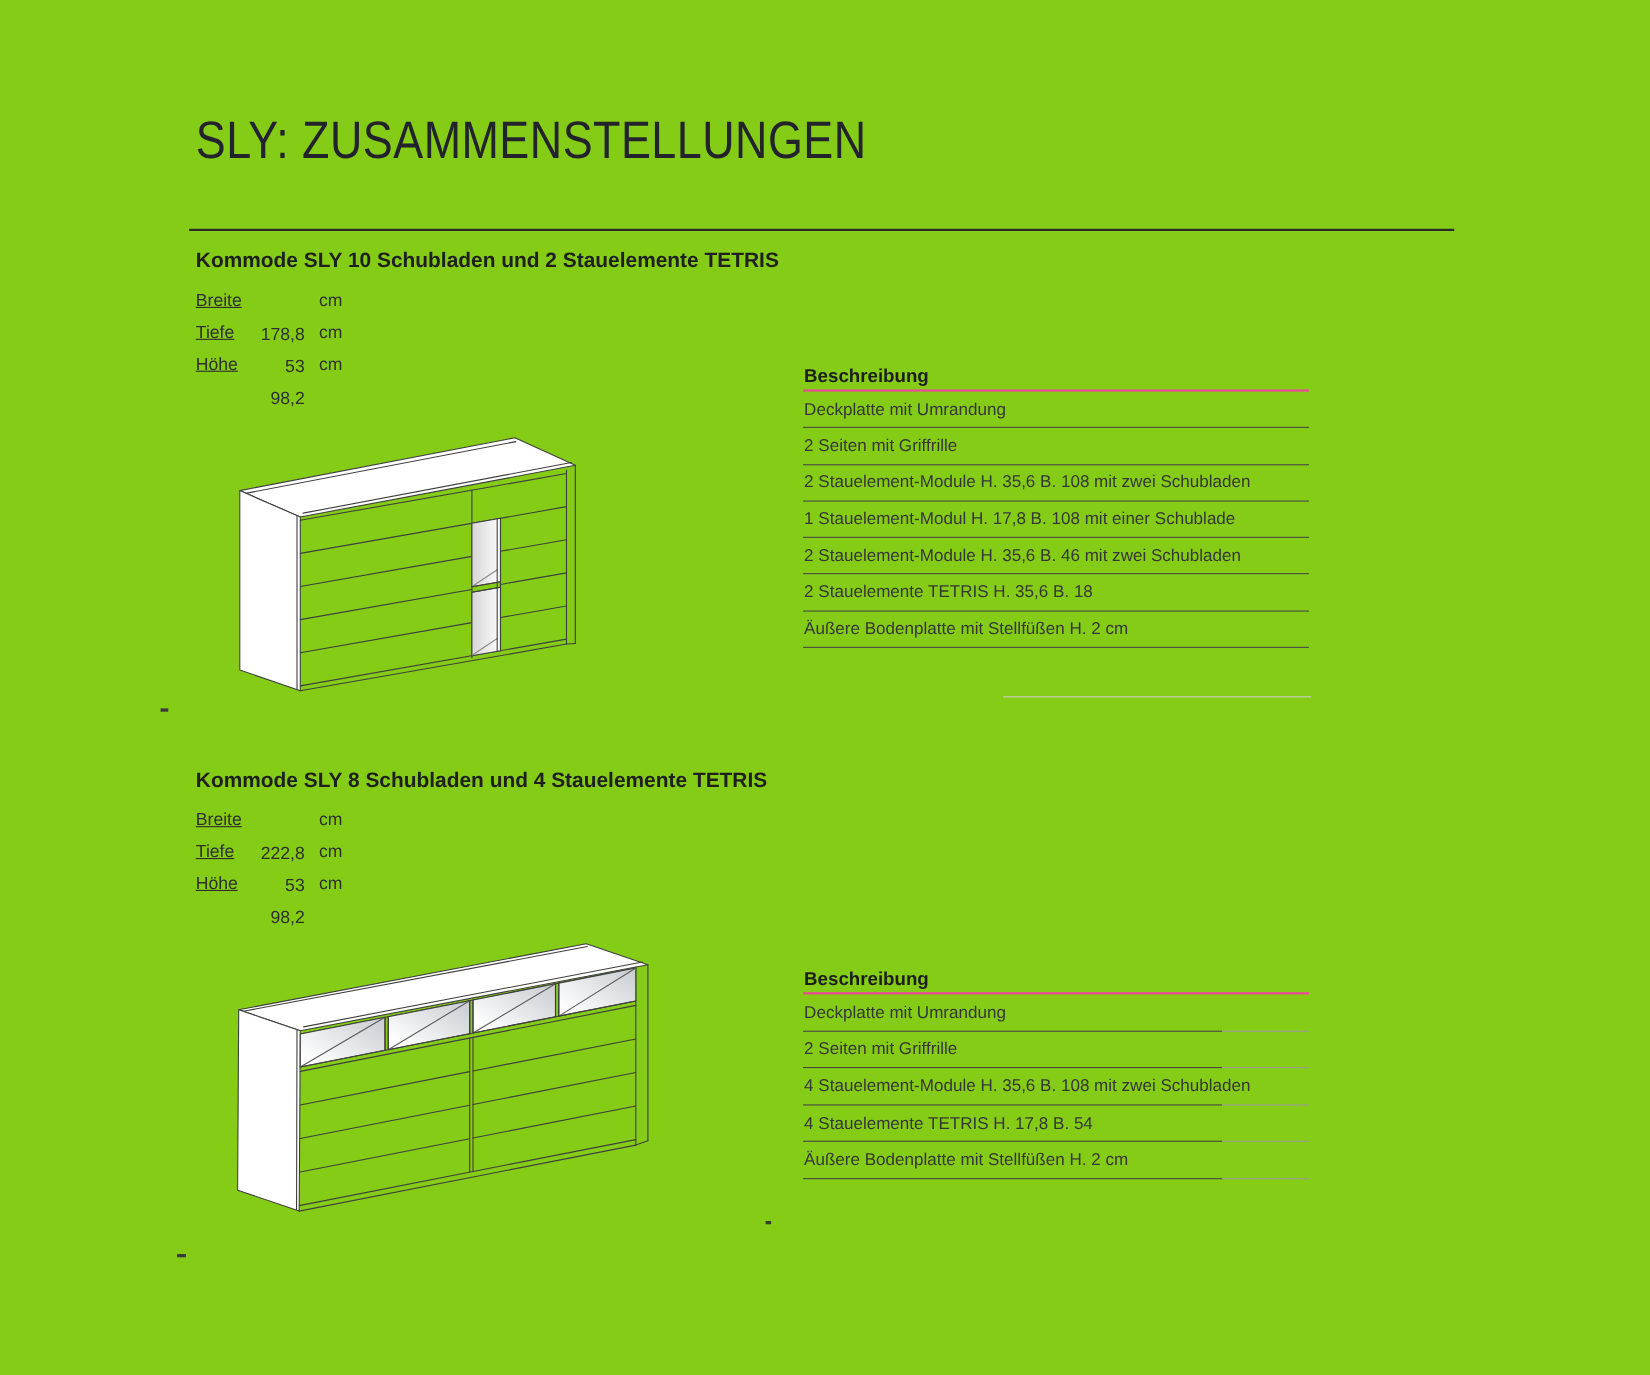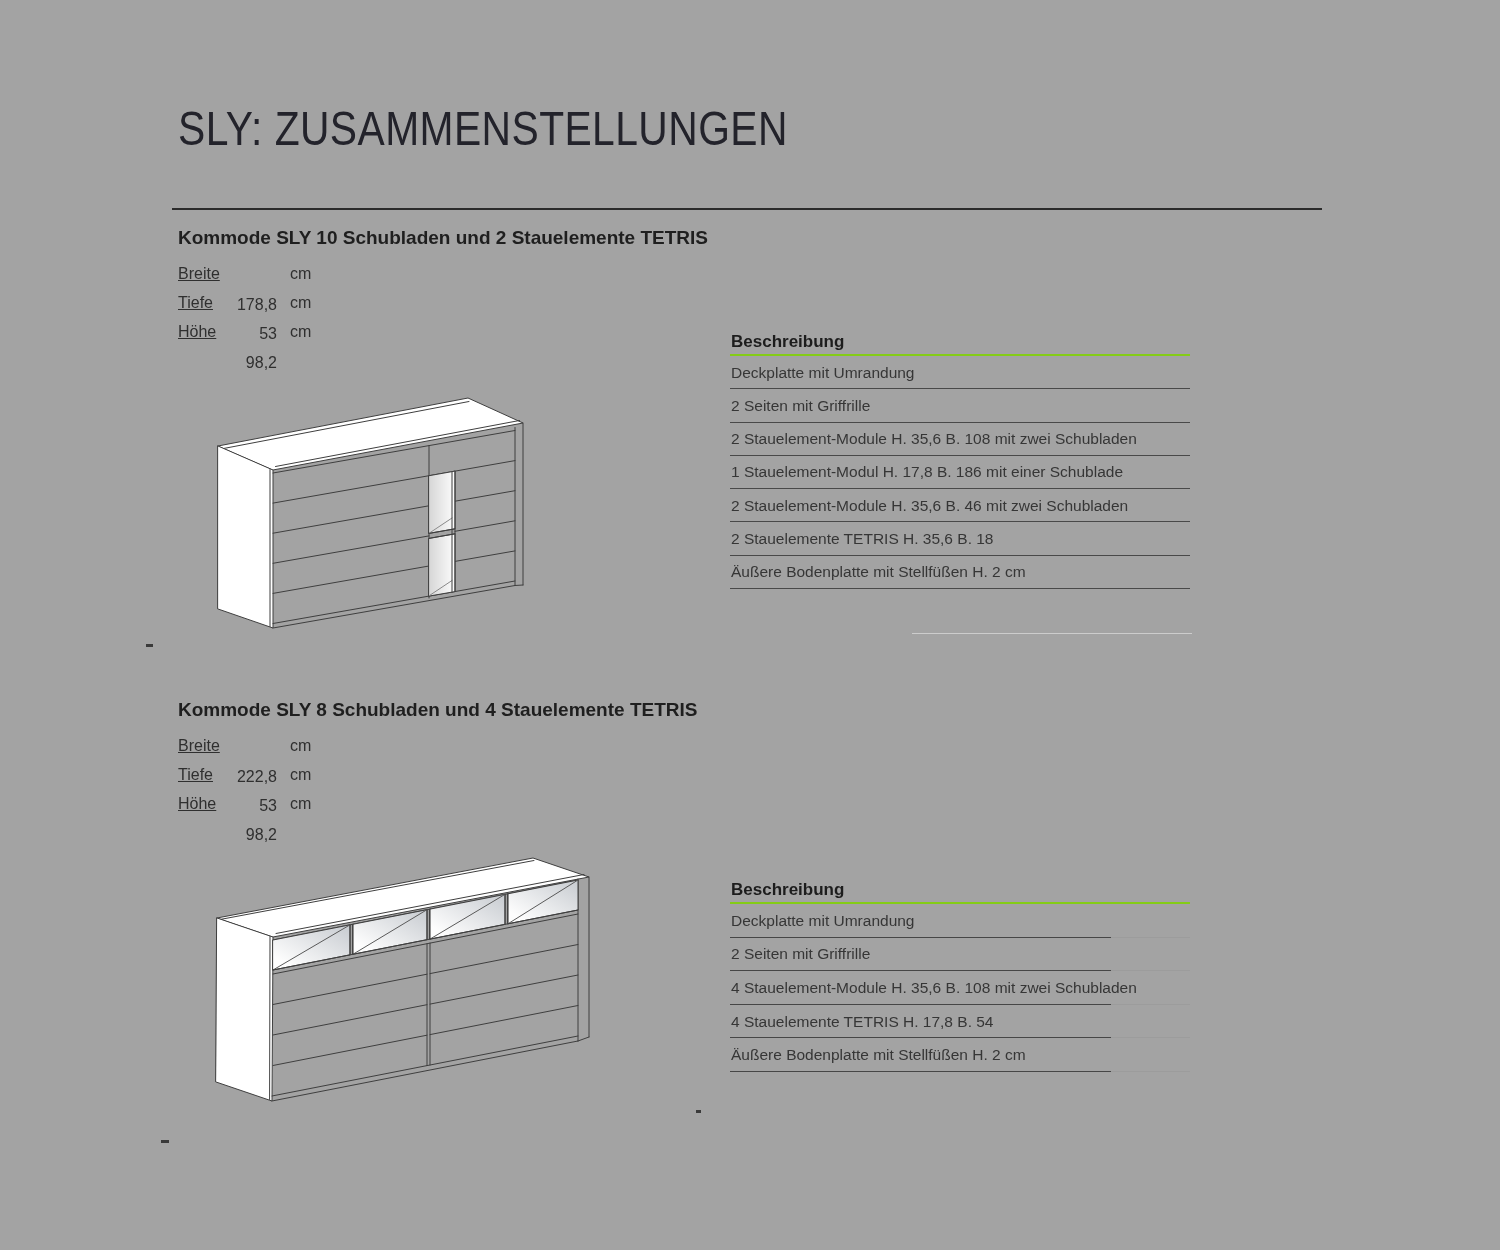--- a/index.html
+++ b/index.html
@@ -4,21 +4,21 @@
 <style>
   * { margin:0; padding:0; box-sizing:border-box; }
   html,body { background:#ffffff; }
   body {
     width:1500px; height:1250px;
     font-family:"Liberation Sans", sans-serif;
     color:#2e2e2e;
     position:relative;
     overflow:hidden;
   }
-  .page { position:absolute; inset:0; background:#a3a3a3; }
+  .page { position:absolute; inset:0; background:#84cc16; }
 
   
   .page-title {
     position:absolute; left:178px; top:101px;
     font-size:48px; font-weight:400; letter-spacing:0.5px;
     color:#23232b; white-space:nowrap;
     transform:scaleX(0.85); transform-origin:left center;
   }
   .top-rule {
     position:absolute; left:172px; top:208px;
@@ -38,21 +38,21 @@
   .dim-row { position:absolute; left:178px; height:22px; font-size:16px; color:#2f2f2f; }
   .dim-label { position:absolute; left:0; top:0; width:90px;text-decoration:underline; }
   .dim-value { position:absolute; left:27px; top:0; width:72px; text-align:right;margin-top:31px; }
   .dim-unit  { position:absolute; left:112px; top:0; }
 
   
   .desc-table { position:absolute; left:730px; width:460px; }
   .desc-header {
     font-size:17px; font-weight:700; color:#1d1d1d;
     line-height:20px; padding:0 0 2px 1px;
-    border-bottom:2px solid #84cc16;
+    border-bottom:2px solid #ec4899;
   }
   .desc-row {
     position:relative; display:flex; align-items:center;
     font-size:15.5px; color:#363636; padding-left:1px;
     white-space:nowrap;
   }
   .t1 .desc-row { height:33.25px; }
   .t2 .desc-row { height:33.6px; }
   .t1 .desc-row::after {
     content:""; position:absolute; left:0; right:0; bottom:0; height:1px;
@@ -145,21 +145,21 @@
       <line x1="247" y1="81.7" x2="247" y2="202"></line>
       <line x1="250" y1="81.1" x2="250" y2="201.6"></line>
     </g>
   </svg>
 
   <div class="desc-table t1" style="top:332px">
     <div class="desc-header">Beschreibung</div>
     <div class="desc-row">Deckplatte mit Umrandung</div>
     <div class="desc-row">2 Seiten mit Griffrille</div>
     <div class="desc-row">2 Stauelement-Module H. 35,6 B. 108 mit zwei Schubladen</div>
-    <div class="desc-row">1 Stauelement-Modul H. 17,8 B. 186 mit einer Schublade</div>
+    <div class="desc-row">1 Stauelement-Modul H. 17,8 B. 108 mit einer Schublade</div>
     <div class="desc-row">2 Stauelement-Module H. 35,6 B. 46 mit zwei Schubladen</div>
     <div class="desc-row">2 Stauelemente TETRIS H. 35,6 B. 18</div>
     <div class="desc-row">Äußere Bodenplatte mit Stellfüßen H. 2 cm</div>
   </div>
   <div class="faint-line"></div>
 
   <h2 class="section-heading heading-2">Kommode SLY 8 Schubladen und 4 Stauelemente TETRIS</h2>
 
   <div class="dim-row" style="top:737px">
     <span class="dim-label">Breite</span>

